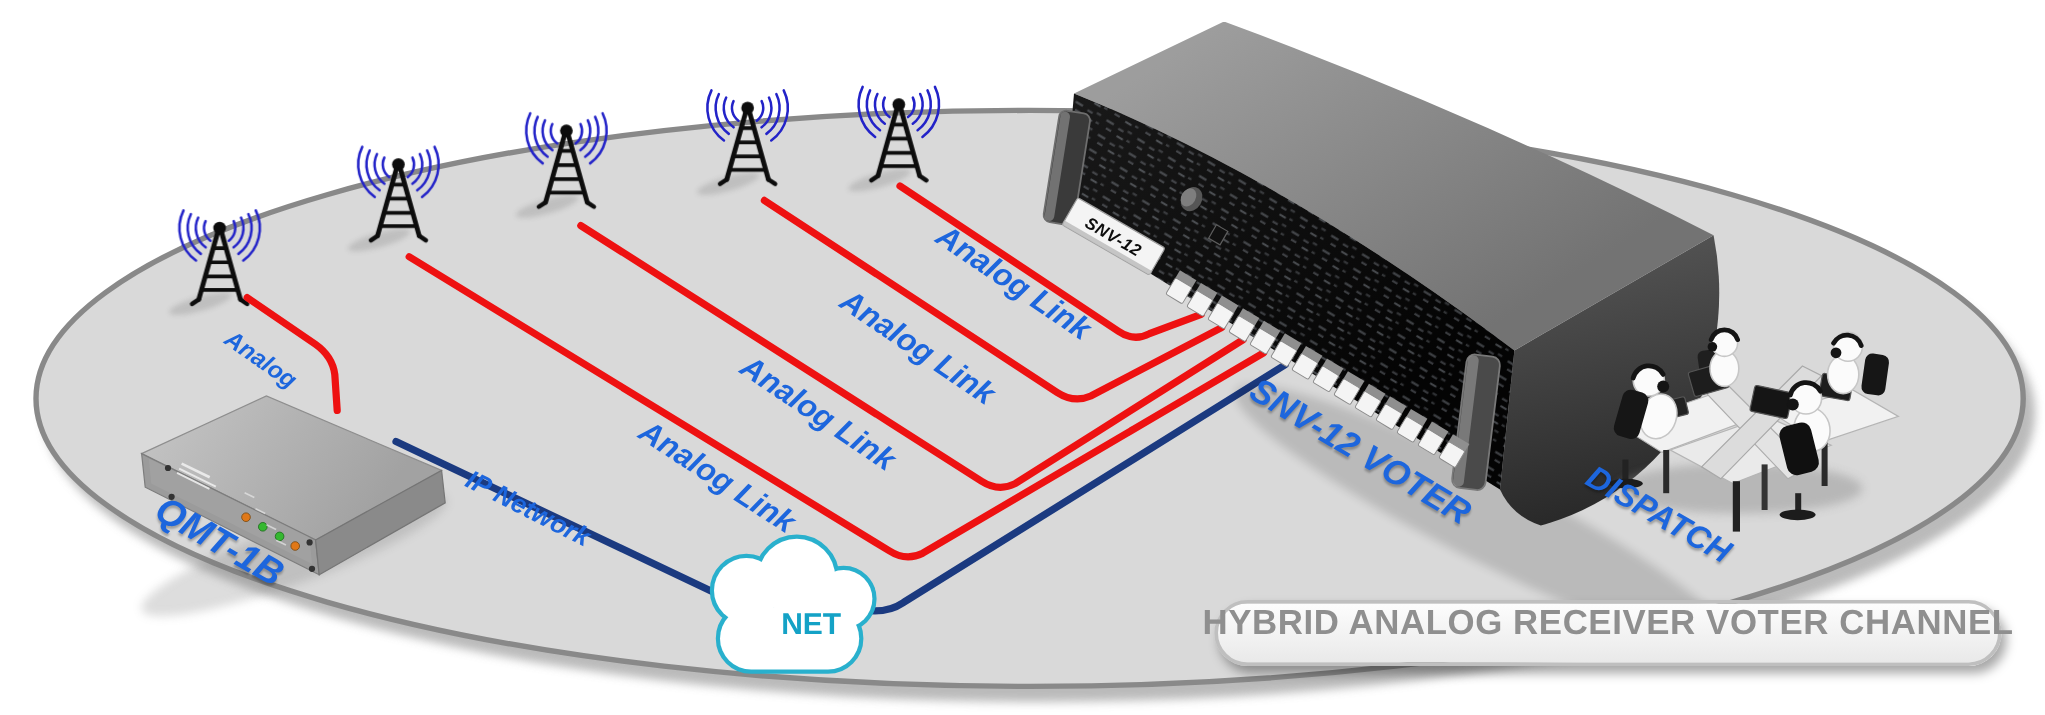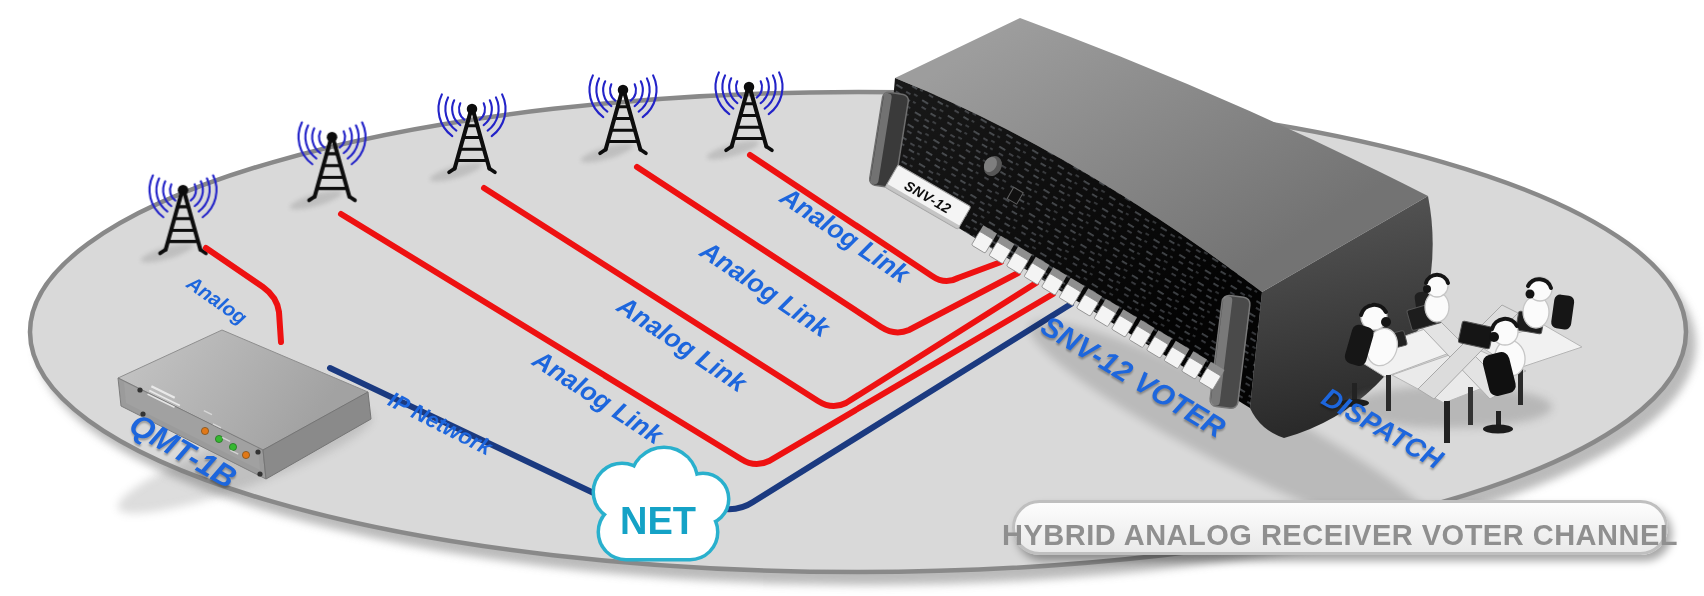--- a/index.html
+++ b/index.html
@@ -8,21 +8,21 @@
   #stage svg{position:absolute;left:0;top:0;}
   .dlabel{position:absolute;color:#1d66dd;font-weight:bold;font-style:italic;white-space:nowrap;
           transform-origin:center;line-height:1;}
   .big-shadow{text-shadow:1px 2px 2px rgba(0,0,0,0.28);}
   .net-label{position:absolute;color:#14a2c6;font-weight:bold;white-space:nowrap;
              transform-origin:center;line-height:1;}
   .tag-label{position:absolute;color:#0c0c0c;font-weight:bold;font-style:italic;white-space:nowrap;
              transform-origin:center;line-height:1;letter-spacing:0.5px;}
   #banner{position:absolute;left:1012px;top:500px;width:656px;height:55px;border-radius:28px;
           background:linear-gradient(#fdfdfd,#e9e9e9);border:3px solid #bfbfbf;
-          box-shadow:4px 6px 9px rgba(0,0,0,0.35);display:flex;align-items:flex-end;justify-content:center;
+          box-shadow:4px 6px 9px rgba(0,0,0,0.35);display:flex;align-items:flex-start;justify-content:center;
           box-sizing:border-box;}
   #banner span{color:#8f8f8f;font-size:29px;font-weight:600;letter-spacing:0.5px;white-space:nowrap;}
 </style>
 </head>
 <body>
 
 <div id="stage">
 
 <svg width="1704" height="596" viewBox="0 0 1704 596">
   <defs>
@@ -285,19 +285,19 @@
 <div class="dlabel" style="left:440px;top:424px;font-size:22px;transform:translate(-50%,-50%) rotate(27deg);">IP Network</div>
 
 <div class="dlabel big-shadow" style="left:183px;top:451px;font-size:31px;transform:translate(-50%,-50%) rotate(30deg);">QMT-1B</div>
 
 <div class="dlabel big-shadow" style="left:1133px;top:377px;font-size:29px;transform:translate(-50%,-50%) rotate(31deg);">SNV-12 VOTER</div>
 
 <div class="dlabel big-shadow" style="left:1382px;top:429px;font-size:27px;transform:translate(-50%,-50%) rotate(30deg);">DISPATCH</div>
 
 <div class="tag-label" style="left:928px;top:197px;font-size:14px;transform:translate(-50%,-50%) rotate(30deg);">SNV-12</div>
 
-<div class="net-label" style="left:658px;top:521px;font-size:38px;transform:translate(-50%,-50%);">NET</div>
+<div class="net-label" style="left:676px;top:521px;font-size:25px;transform:translate(-50%,-50%);">NET</div>
 
 <div id="banner">
   <span>HYBRID ANALOG RECEIVER VOTER CHANNEL</span>
 </div>
 
 </div>
 
 </body></html>

